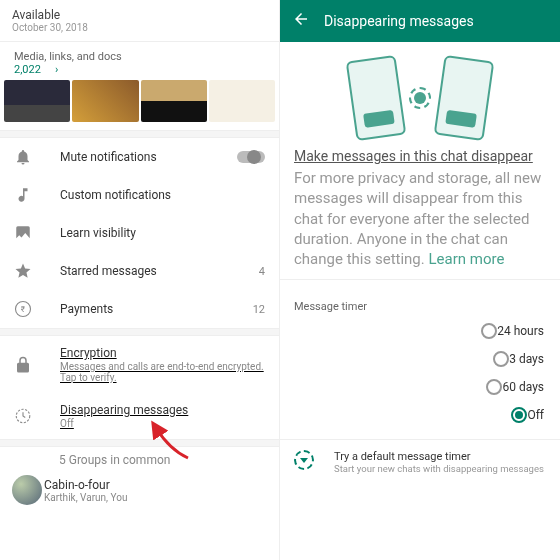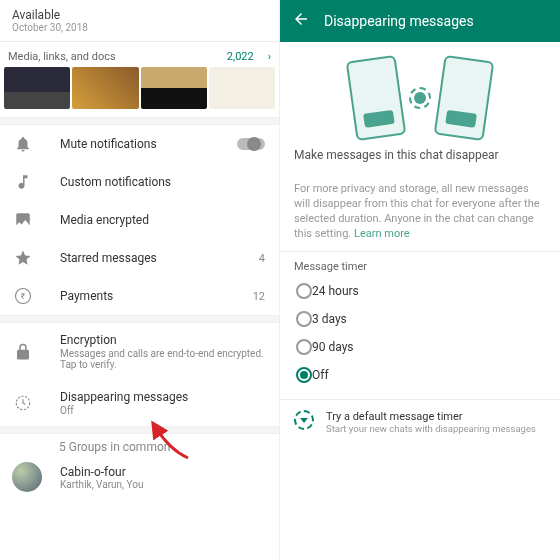--- a/index.html
+++ b/index.html
@@ -5,70 +5,70 @@
   * { margin: 0; padding: 0; box-sizing: border-box; }
   body { font-family: -apple-system, BlinkMacSystemFont, "Segoe UI", Roboto, sans-serif; background: #f0f0f0; width: 560px; height: 560px; overflow: hidden; }
   .container { display: flex; width: 560px; height: 560px; background: #fff; }
   .pane { flex: 0 0 280px; position: relative; background: #fff; overflow: hidden; border-right: 1px solid #eee; }
   .pane:last-child { border-right: none; }
 
   
   .status-block { padding: 8px 12px; border-bottom: 1px solid #eee; }
   .status-text { font-size: 12px; color: #444; }
   .status-date { font-size: 10px; color: #999; }
-  .media-row { padding: 8px 8px 4px; display: flex; justify-content: space-between; align-items: flex-start; }
+  .media-row { padding: 8px 14px 4px; display: flex; justify-content: space-between; align-items: flex-start; flex-direction: column; }
   .media-label { font-size: 11px; color: #666; }
   .media-count { font-size: 11px; color: #008069; display: flex; align-items: center; gap: 14px; }
   .thumbs { display: flex; gap: 2px; padding: 0 4px 8px; }
   .thumb { width: 67px; height: 42px; background: #222; border-radius: 2px; }
   .thumb.c1 { background: linear-gradient(180deg, #2a2a3a 60%, #444 60%); }
   .thumb.c2 { background: linear-gradient(45deg, #d49f3a, #8b5a2b); }
   .thumb.c3 { background: linear-gradient(180deg, #caa96e 50%, #111 50%); }
   .thumb.c4 { background: #f5f0e4; }
   .sep { height: 8px; background: #f5f5f5; border-top: 1px solid #eee; border-bottom: 1px solid #eee; }
   .row { display: flex; align-items: center; padding: 10px 14px; gap: 28px; }
   .row .label { font-size: 12px; color: #333; flex: 1; }
   .row .sub { font-size: 10px; color: #888; margin-top: 1px; }
   .row .trail { font-size: 11px; color: #888; }
   .icon { width: 18px; height: 18px; color: #8a8a8a; flex-shrink: 0; display: flex; align-items: center; justify-content: center; }
   .icon svg { width: 18px; height: 18px; fill: #8a8a8a; }
   .switch { width: 28px; height: 12px; background: #bbb; border-radius: 10px; position: relative; }
   .switch::after { content: ""; position: absolute; width: 14px; height: 14px; background: #888; border-radius: 50%; top: -1px; left: 10px; }
-  .rowcol { display: flex; flex-direction: column; flex: 1; }
+  .rowcol { display: flex; flex-direction: column; flex: 1; text-decoration: underline; }
   .section-title { font-size: 12px; color: #888; padding: 6px 12px 2px; margin-left: 47px; }
-  .group-row { display: flex; align-items: center; gap: 18px; padding: 6px 12px; }
+  .group-row { display: flex; align-items: center; gap: 2px; padding: 6px 12px; }
   .avatar { width: 30px; height: 30px; border-radius: 50%; background: radial-gradient(circle at 30% 30%, #bca, #567); }
   .group-info .gname { font-size: 12px; color: #333; }
   .group-info .gmembers { font-size: 10px; color: #888; }
 
   .arrow { position: absolute; left: 150px; top: 420px; pointer-events: none; }
   .arrow svg { width: 40px; height: 40px; }
 
   
   .header { background: #008069; color: #fff; display: flex; align-items: center; padding: 10px 12px; gap: 14px; }
   .header .title { font-size: 14px; }
   .back svg { fill: #fff; width: 18px; height: 18px; }
   .hero { display: flex; justify-content: center; align-items: center; padding: 16px 0 10px; gap: 8px; }
   .phone { width: 50px; height: 80px; border: 2px solid #4aa38f; border-radius: 6px; background: #e8f5f2; position: relative; }
   .phone.rot-l { transform: rotate(-8deg); }
   .phone.rot-r { transform: rotate(8deg); }
   .bubble { position: absolute; bottom: 10px; left: 8px; width: 30px; height: 14px; background: #4aa38f; border-radius: 3px; }
   .timer { width: 22px; height: 22px; border: 2px dashed #4aa38f; border-radius: 50%; display: flex; align-items: center; justify-content: center; }
   .timer::after { content: ""; width: 12px; height: 12px; background: #4aa38f; border-radius: 50%; }
   .desc { padding: 0 14px 10px; }
-  .desc .head { font-size: 12px; color: #555; margin-bottom: 20px; }
-  .desc .body { font-size: 11px; color: #999; line-height: 1.35; }
+  .desc .head { font-size: 14px; color: #555; margin-bottom: 4px; text-decoration: underline; }
+  .desc .body { font-size: 15px; color: #999; line-height: 1.35; }
   .desc .more { color: #4aa38f; }
-  .msg-timer-label { font-size: 11px; color: #666; padding: 8px 14px 4px; border-top: 1px solid #eee; }
-  .radio-row { display: flex; align-items: center; padding: 6px 16px; }
+  .msg-timer-label { font-size: 11px; color: #666; padding: 20px 14px 4px; border-top: 1px solid #eee; }
+  .radio-row { display: flex; align-items: center; padding: 6px 16px; justify-content: flex-end; }
   .radio { width: 16px; height: 16px; border: 2px solid #999; border-radius: 50%; }
   .radio.selected { border-color: #008069; position: relative; }
   .radio.selected::after { content: ""; position: absolute; width: 8px; height: 8px; background: #008069; border-radius: 50%; top: 2px; left: 2px; }
   .radio-row .opt { font-size: 12px; color: #333; }
-  .footer { border-top: 1px solid #eee; margin-top: 10px; display: flex; gap: 12px; padding: 10px 14px; align-items: flex-start; }
+  .footer { border-top: 1px solid #eee; margin-top: 10px; display: flex; gap: 20px; padding: 10px 14px; align-items: flex-start; }
   .footer .ficon { width: 20px; height: 20px; border: 2px dashed #008069; border-radius: 50%; position: relative; flex-shrink: 0; }
   .footer .ficon::after { content: ""; position: absolute; width: 0; height: 0; border-left: 4px solid transparent; border-right: 4px solid transparent; border-top: 5px solid #008069; top: 6px; left: 4px; }
   .footer .ftext .t1 { font-size: 11px; color: #333; }
   .footer .ftext .t2 { font-size: 9.5px; color: #999; }
 </style>
 </head>
 <body>
 
 <div class="container">
 
@@ -112,21 +112,21 @@
         </span>
       <span class="label">Custom notifications</span>
     </div>
 
     <div class="row">
       <span class="icon">
           <svg viewBox="0 0 24 24">
             <path d="M21 19V5a2 2 0 0 0-2-2H5a2 2 0 0 0-2 2v14l4-4 3 3 5-6 6 7z"></path>
           </svg>
         </span>
-      <span class="label">Media encrypted</span>
+      <span class="label">Learn visibility</span>
     </div>
 
     <div class="row">
       <span class="icon">
           <svg viewBox="0 0 24 24">
             <path d="M12 17.3 18.2 21l-1.6-7L22 9.2l-7.2-.6L12 2 9.2 8.6 2 9.2l5.4 4.8-1.6 7z"></path>
           </svg>
         </span>
       <span class="label">Starred messages</span>
       <span class="trail">4</span>
@@ -223,21 +223,21 @@
     <div class="radio-row">
       <span class="radio"></span>
       <span class="opt">24 hours</span>
     </div>
     <div class="radio-row">
       <span class="radio"></span>
       <span class="opt">3 days</span>
     </div>
     <div class="radio-row">
       <span class="radio"></span>
-      <span class="opt">90 days</span>
+      <span class="opt">60 days</span>
     </div>
     <div class="radio-row">
       <span class="radio selected"></span>
       <span class="opt">Off</span>
     </div>
 
     <div class="footer">
       <span class="ficon"></span>
       <span class="ftext">
         <div class="t1">Try a default message timer</div>

